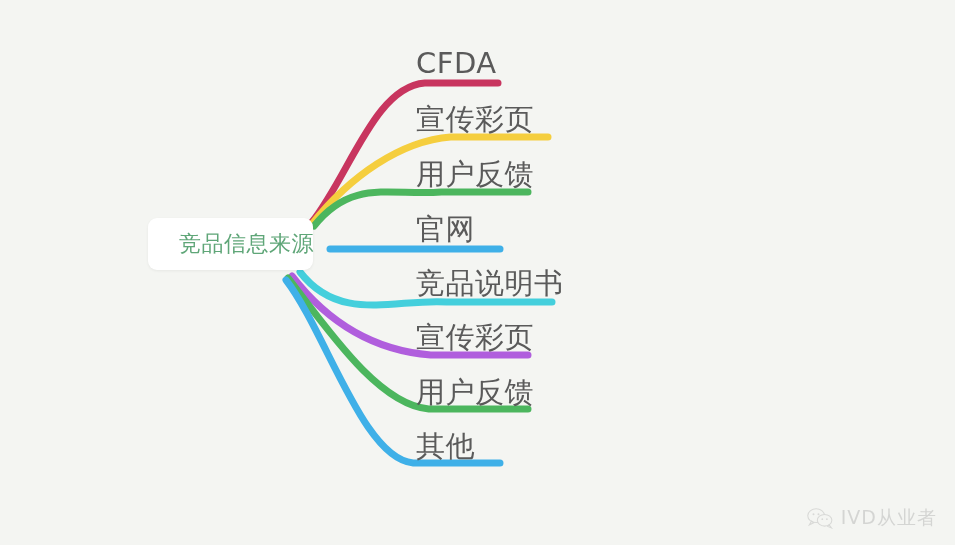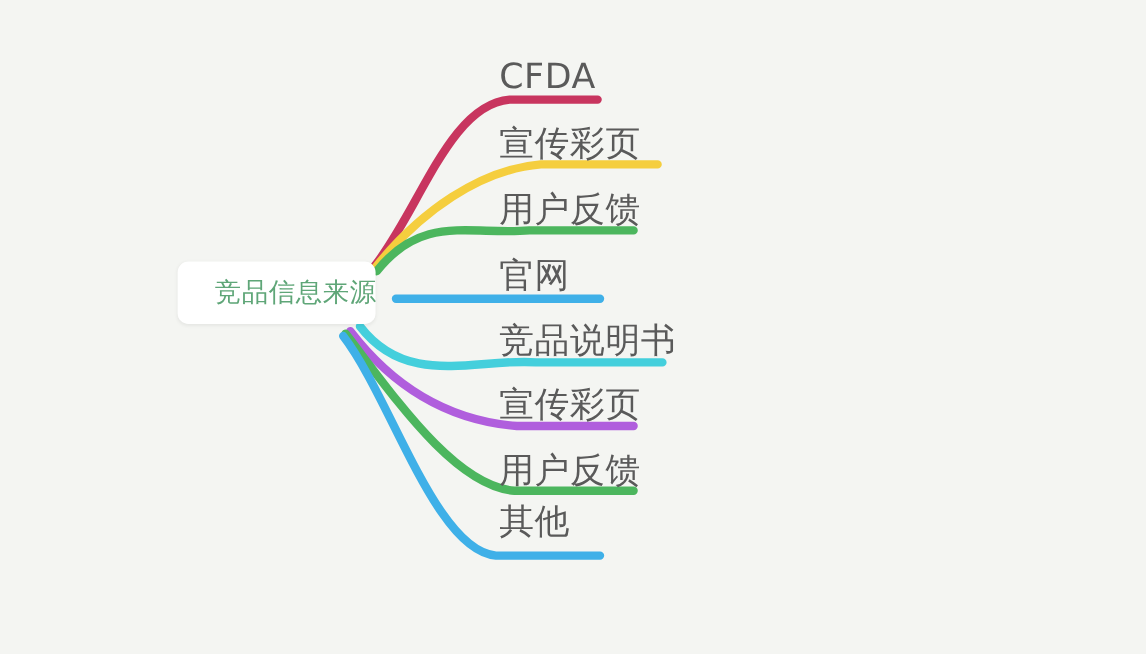--- a/index.html
+++ b/index.html
@@ -103,17 +103,30 @@
   </div>
 
   <div id="label-layer">
       <div class="branch-label" style="left: 416px; top: 46px;">CFDA</div>
       <div class="branch-label" style="left: 416px; top: 100px;">宣传彩页</div>
       <div class="branch-label" style="left: 416px; top: 155px;">用户反馈</div>
       <div class="branch-label" style="left: 416px; top: 210px;">官网</div>
       <div class="branch-label" style="left: 416px; top: 264px;">竞品说明书</div>
       <div class="branch-label" style="left: 416px; top: 318px;">宣传彩页</div>
       <div class="branch-label" style="left: 416px; top: 373px;">用户反馈</div>
-      <div class="branch-label" style="left: 416px; top: 415px;">其他</div>
+      <div class="branch-label" style="left: 416px; top: 427px;">其他</div>
     </div>
 
+  <div class="watermark">
+    <svg class="watermark-icon" viewBox="0 0 34 28">
+      <ellipse cx="12" cy="11" rx="11" ry="9" fill="none" stroke="#9a9a9a" stroke-width="1.4"></ellipse>
+      <path d="M6 18 L3 23 L9 20 Z" fill="none" stroke="#9a9a9a" stroke-width="1.4"></path>
+      <circle cx="8.5" cy="9" r="1.3" fill="#9a9a9a"></circle>
+      <circle cx="15" cy="9" r="1.3" fill="#9a9a9a"></circle>
+      <ellipse cx="23" cy="17" rx="9.5" ry="7.6" fill="#f4f5f2" stroke="#9a9a9a" stroke-width="1.4"></ellipse>
+      <path d="M29 23 L32 27 L27 25 Z" fill="#f4f5f2" stroke="#9a9a9a" stroke-width="1.4"></path>
+      <circle cx="20" cy="15.5" r="1.1" fill="#9a9a9a"></circle>
+      <circle cx="26" cy="15.5" r="1.1" fill="#9a9a9a"></circle>
+    </svg>
+    <span class="watermark-text">IVD从业者</span>
+  </div>
 
 </div>
 
 </body></html>

